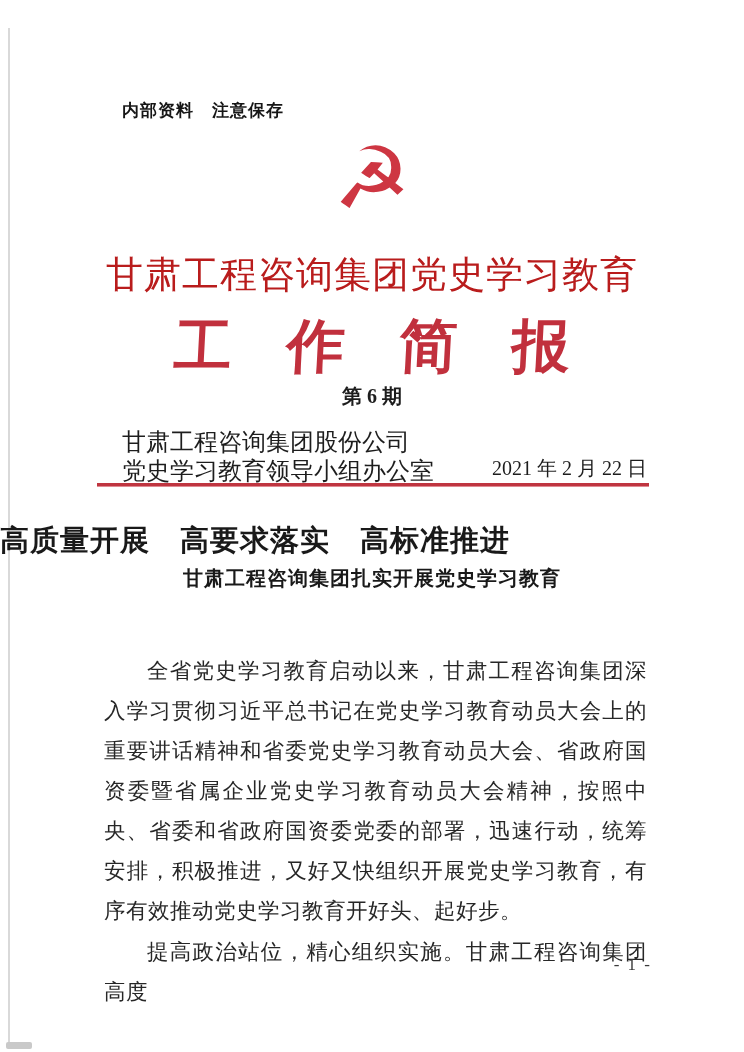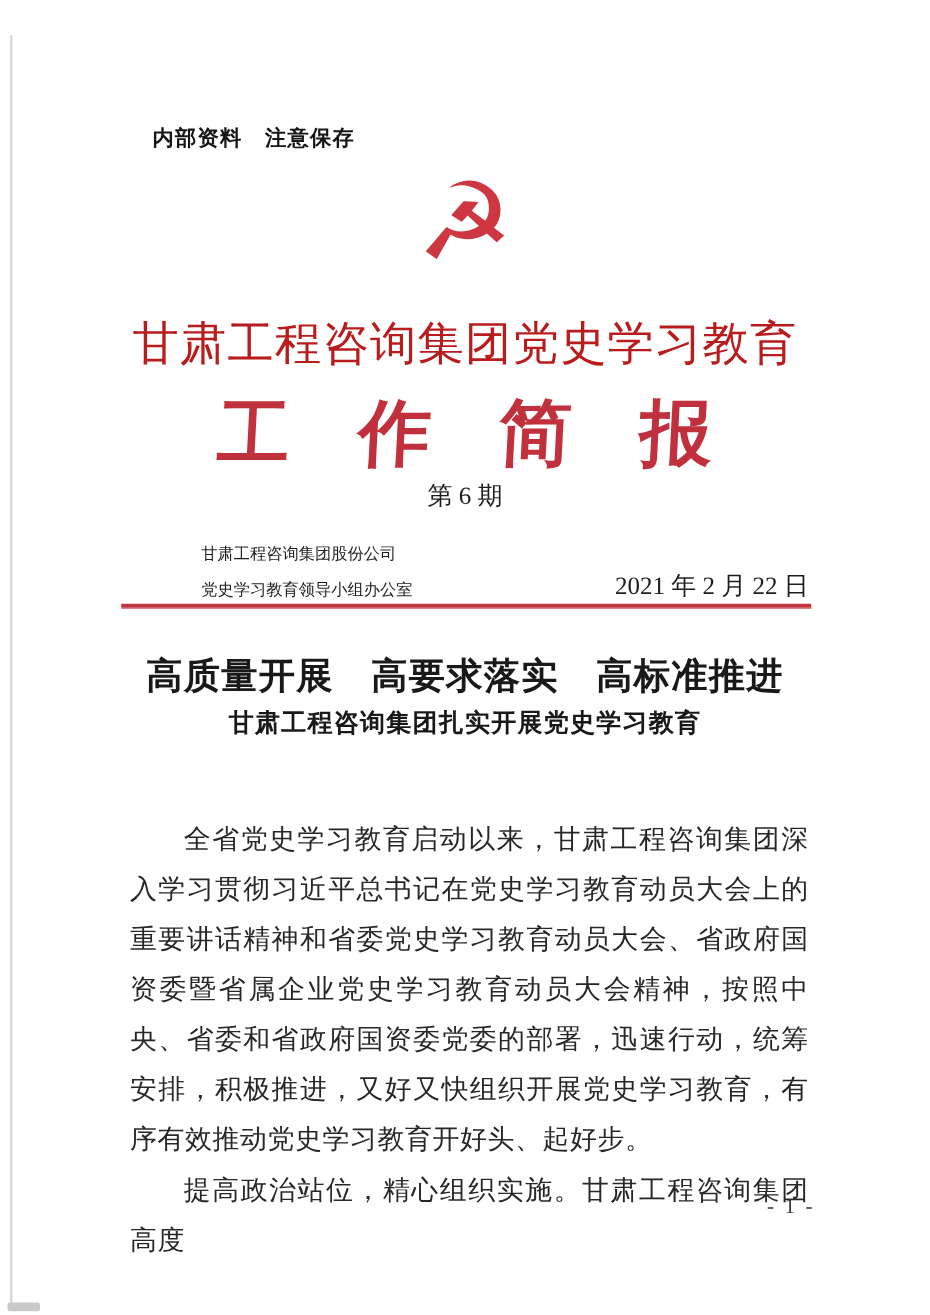--- a/index.html
+++ b/index.html
@@ -69,50 +69,49 @@
     color: #c1303d;
     word-spacing: 40px;
     transform: skewX(-3deg);
   }
   .issue-number {
     position: absolute;
     left: 0; top: 383px;
     width: 744px;
     text-align: center;
     font-size: 20px;
-    font-weight: normal;
+    font-weight: bold;
     color: #1d1d1d;
   }
   .publisher {
     position: absolute;
     left: 122px; top: 428px;
-    font-size: 13px;
+    font-size: 24px;
     line-height: 29px;
     color: #1d1d1d;
-    margin-left: 39px;
   }
   .issue-date {
     position: absolute;
     right: 97px; top: 455px;
     font-size: 20px;
     color: #1d1d1d;
   }
   .red-rule {
     position: absolute;
     left: 97px; top: 483px;
     width: 552px;
     height: 3px;
     background: #bf3540;
     border-bottom: 1px solid #e08a92;
   }
   .headline-1 {
     position: absolute;
     left: 0; top: 521px;
     width: 744px;
-    text-align: center;
+    text-align: left;
     font-size: 29px;
     font-weight: bold;
     letter-spacing: 1px;
     color: #191919;
   }
   .headline-2 {
     position: absolute;
     left: 0; top: 565px;
     width: 744px;
     text-align: center;

